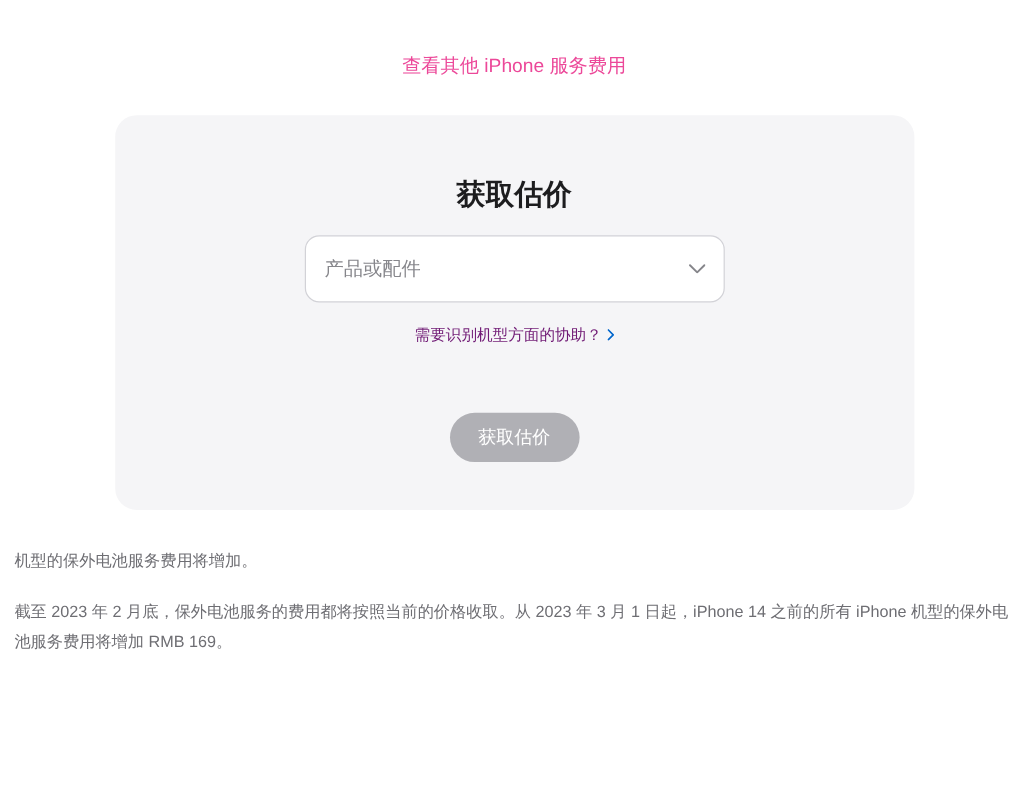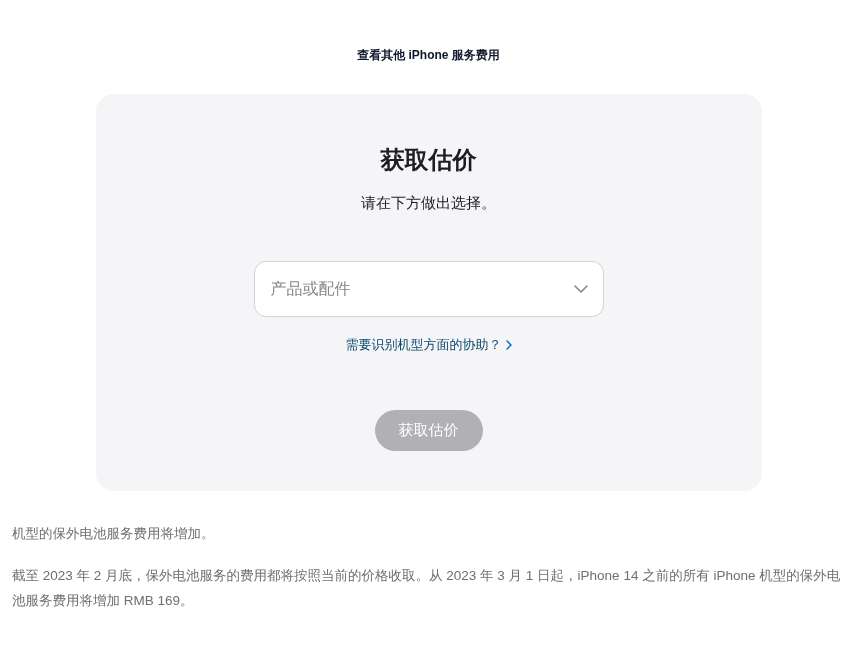--- a/index.html
+++ b/index.html
@@ -16,24 +16,24 @@
     }
     .container {
       width: 100%;
       padding: 0 10px;
     }
     .top-link {
       text-align: center;
       padding: 45px 0 30px 0;
     }
     .top-link a {
-      color: #0f172a;
+      color: #ec4899;
       text-decoration: none;
-      font-size: 12px;
-      font-weight: 700;
+      font-size: 16px;
+      font-weight: 400;
     }
     .card {
       background: #f5f5f7;
       border-radius: 18px;
       width: 666px;
       margin: 0 auto 20px auto;
       padding: 50px 40px 40px 40px;
       text-align: center;
     }
     .card-title {
@@ -76,21 +76,21 @@
     .chevron svg {
       width: 14px;
       height: 8px;
       display: block;
     }
     .help-link-row {
       margin-top: -6px;
       margin-bottom: 56px;
     }
     .help-link {
-      color: #0c4a6e;
+      color: #701a75;
       text-decoration: none;
       font-size: 13px;
       display: inline-flex;
       align-items: center;
       gap: 4px;
     }
     .help-link .chev-right svg {
       width: 6px;
       height: 10px;
       display: inline-block;
@@ -121,21 +121,20 @@
 </head>
 <body>
 
 <div class="container">
   <div class="top-link">
     <a href="#">查看其他 iPhone 服务费用</a>
   </div>
 
   <div class="card">
     <div class="card-title">获取估价</div>
-    <div class="card-subtitle">请在下方做出选择。</div>
 
     <div class="select-wrapper">
       <div class="select-box">
         <span>产品或配件</span>
       </div>
       <span class="chevron">
         <svg viewBox="0 0 14 8" fill="none">
             <path d="M1 1l6 6 6-6" stroke="#86868b" stroke-width="1.6" stroke-linecap="round" stroke-linejoin="round"></path>
           </svg>
       </span>

